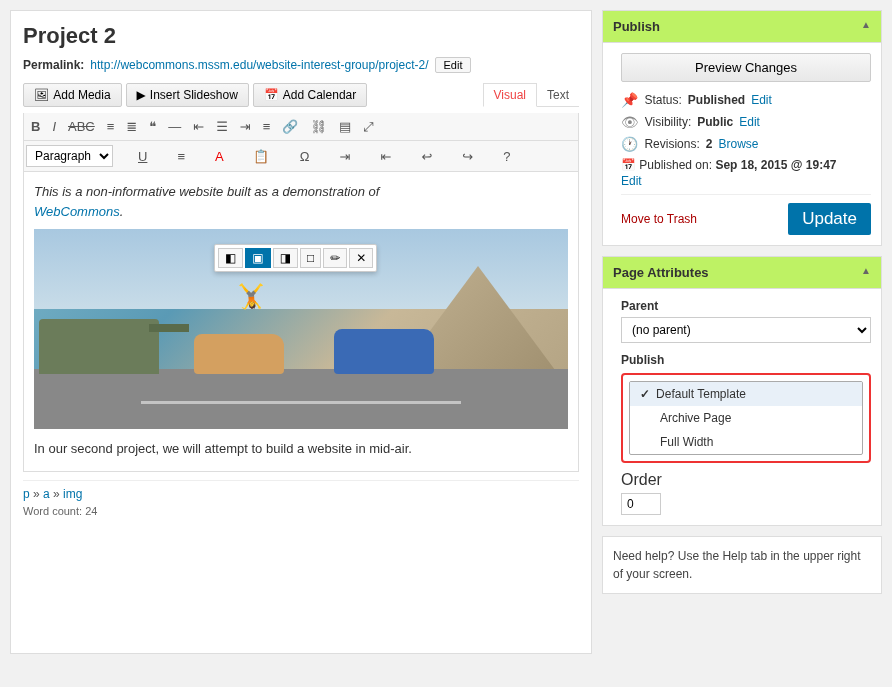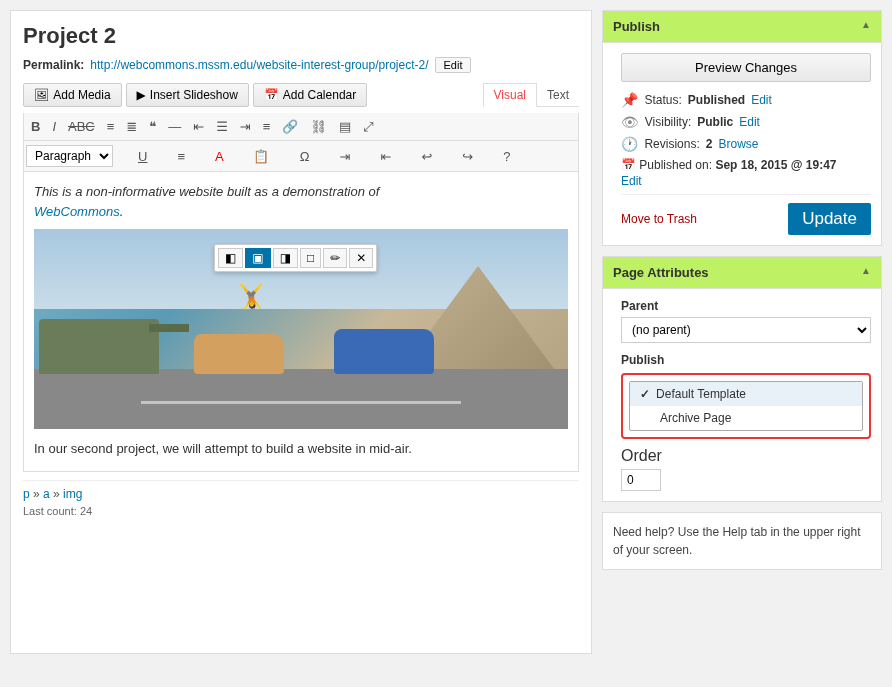--- a/index.html
+++ b/index.html
@@ -592,21 +592,21 @@
       <div class="editor-footer">
         <div class="breadcrumb-row">
           <a href="#" class="breadcrumb-link">p</a>
           <span> » </span>
           <a href="#" class="breadcrumb-link">a</a>
           <span> » </span>
           <a href="#" class="breadcrumb-link">img</a>
         </div>
         <div class="word-count-row">
           <span>
-            <span>Last count:</span>
+            <span>Word count:</span>
             <span>24</span>
           </span>
         </div>
       </div>
 
     </div>
 
     <div class="sidebar-panel">
 
       <div class="sidebar-box">
@@ -671,20 +671,24 @@
           <div class="template-dropdown-container">
             <div class="template-dropdown-list">
               <div class="template-item selected">
                 <span class="template-checkmark">✓</span>
                 <span>Default Template</span>
               </div>
               <div class="template-item">
                 <span style="width:14px"></span>
                 <span>Archive Page</span>
               </div>
+              <div class="template-item">
+                <span style="width:14px"></span>
+                <span>Full Width</span>
+              </div>
             </div>
           </div>
 
           <div class="order-row">
             <label class="order-label">Order</label>
             <input class="order-input" type="text" value="0" style="">
           </div>
 
         </div>
       </div>

